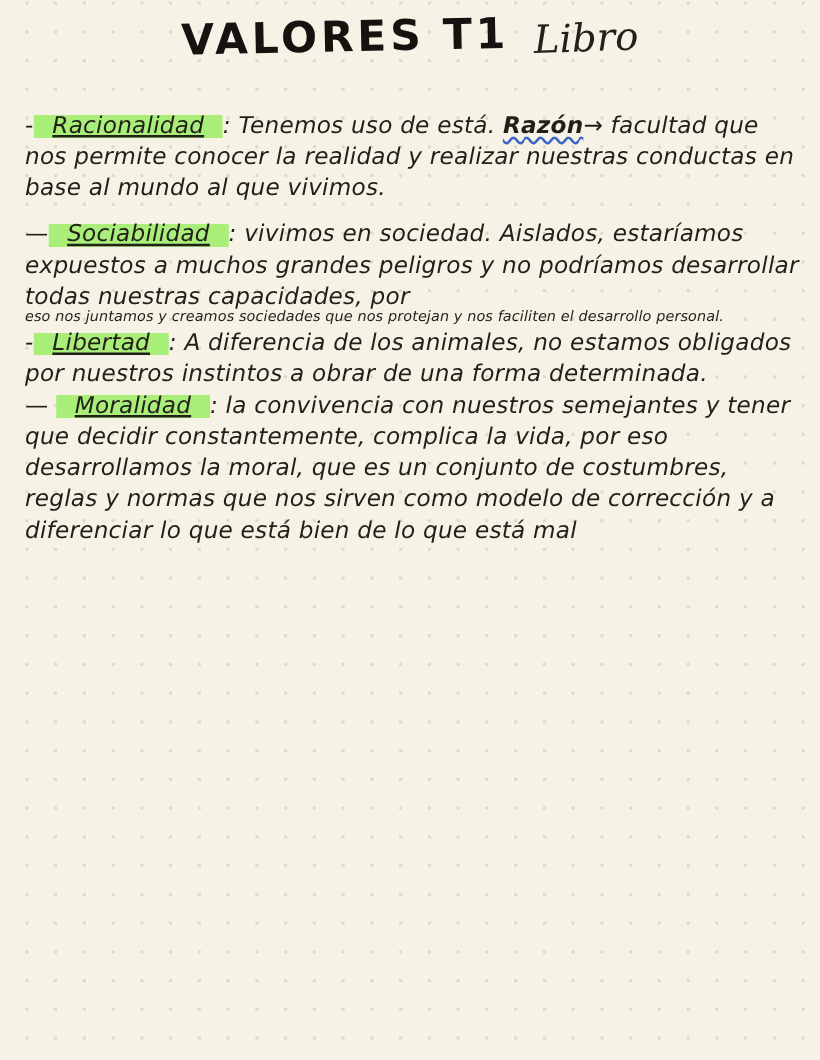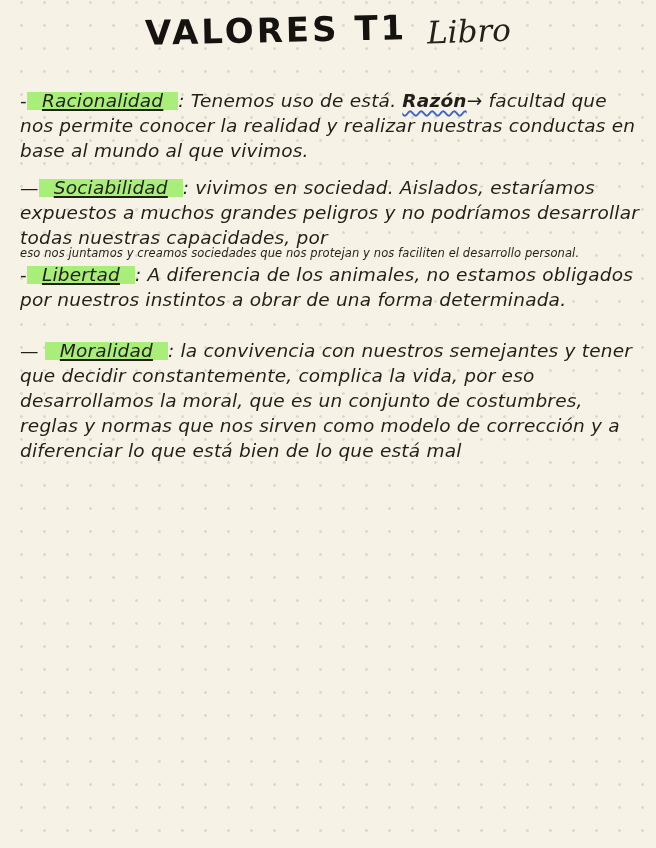--- a/index.html
+++ b/index.html
@@ -50,21 +50,21 @@
     letter-spacing: 0.2px;
     font-style: italic;
     color: #221f19;
   }
   .intro { margin: 0; }
   .lead-in { margin: 4px 0 0 0; }
   .section { margin: 0; }
   .sec-racionalidad { margin-top: 14px; }
   .sec-sociabilidad { margin-top: 12px; }
   .sec-libertad { margin-top: 2px; }
-  .sec-moralidad { margin-top: 26px; }
+  .sec-moralidad { }
   .hl-yellow {
     background: linear-gradient(to bottom, rgba(0,0,0,0) 36%, #f5eb82 36%, #f5eb82 96%, rgba(0,0,0,0) 96%);
     padding: 0 2px;
   }
   .hl-green {
     background: linear-gradient(to bottom, rgba(0,0,0,0) 10%, #a8ee79 10%, #a8ee79 97%, rgba(0,0,0,0) 97%);
     padding: 0 15px;
     text-decoration: underline;
     text-decoration-thickness: 1.5px;
     text-underline-offset: 2px;

